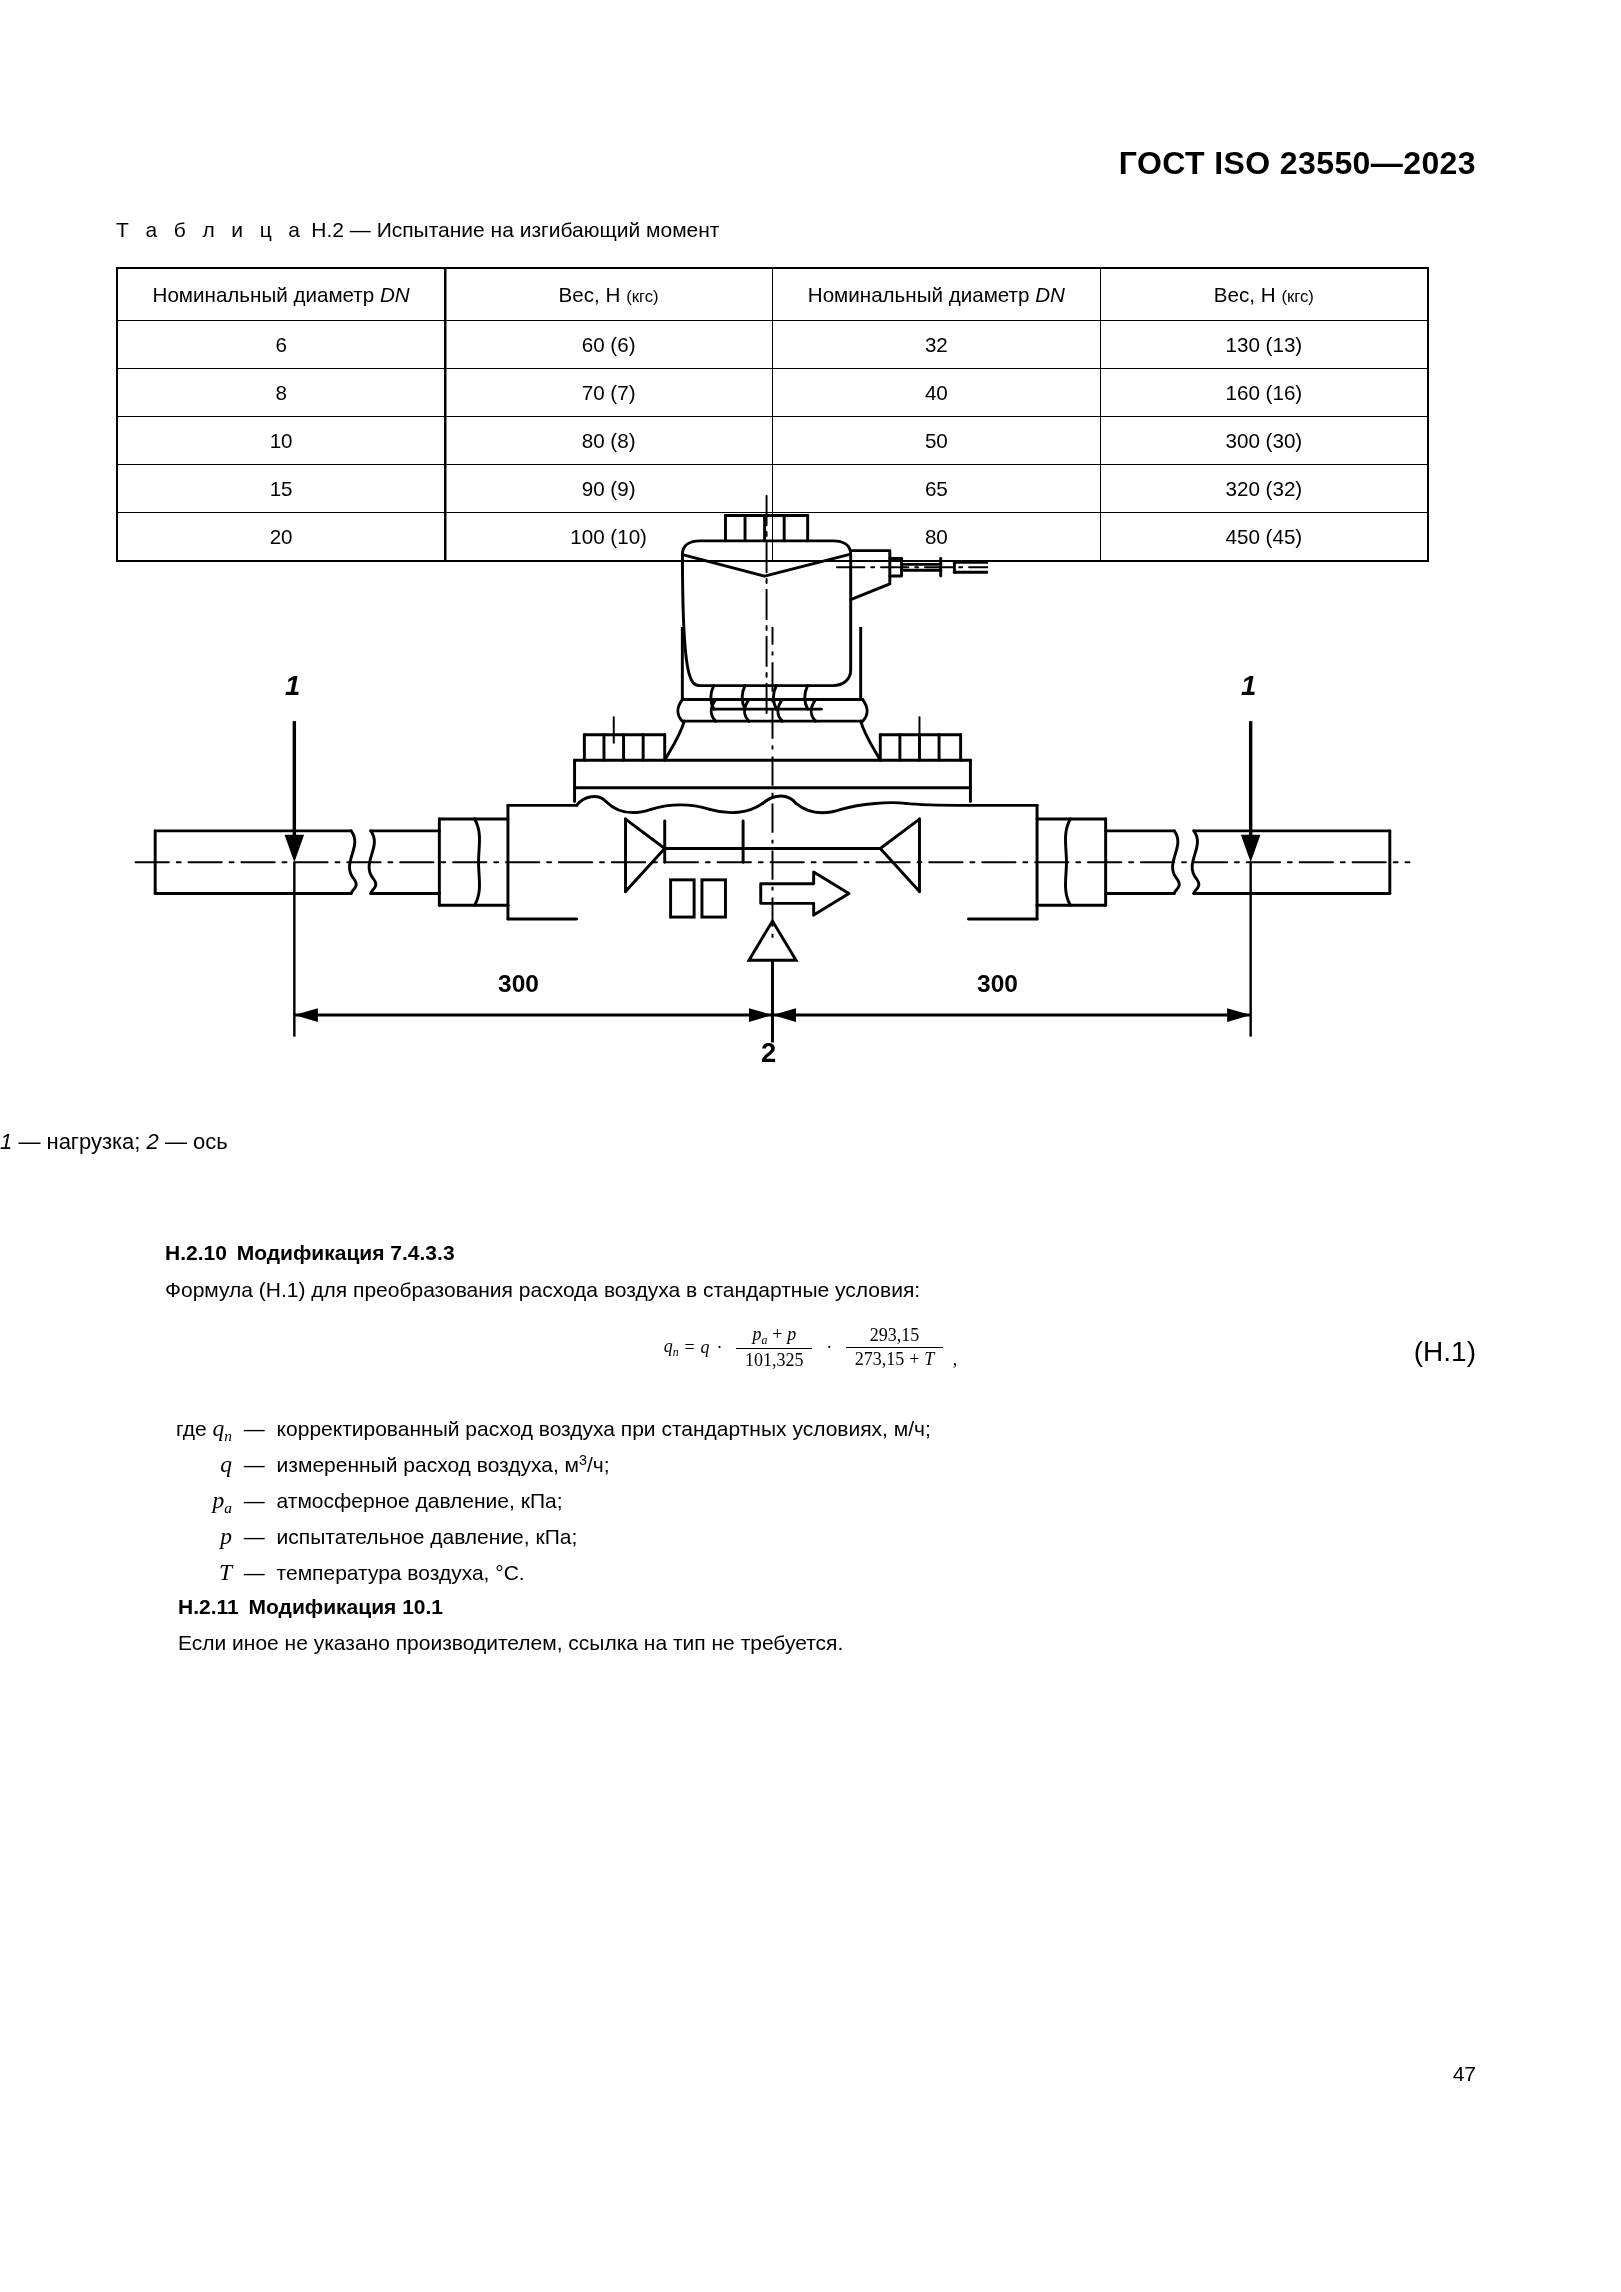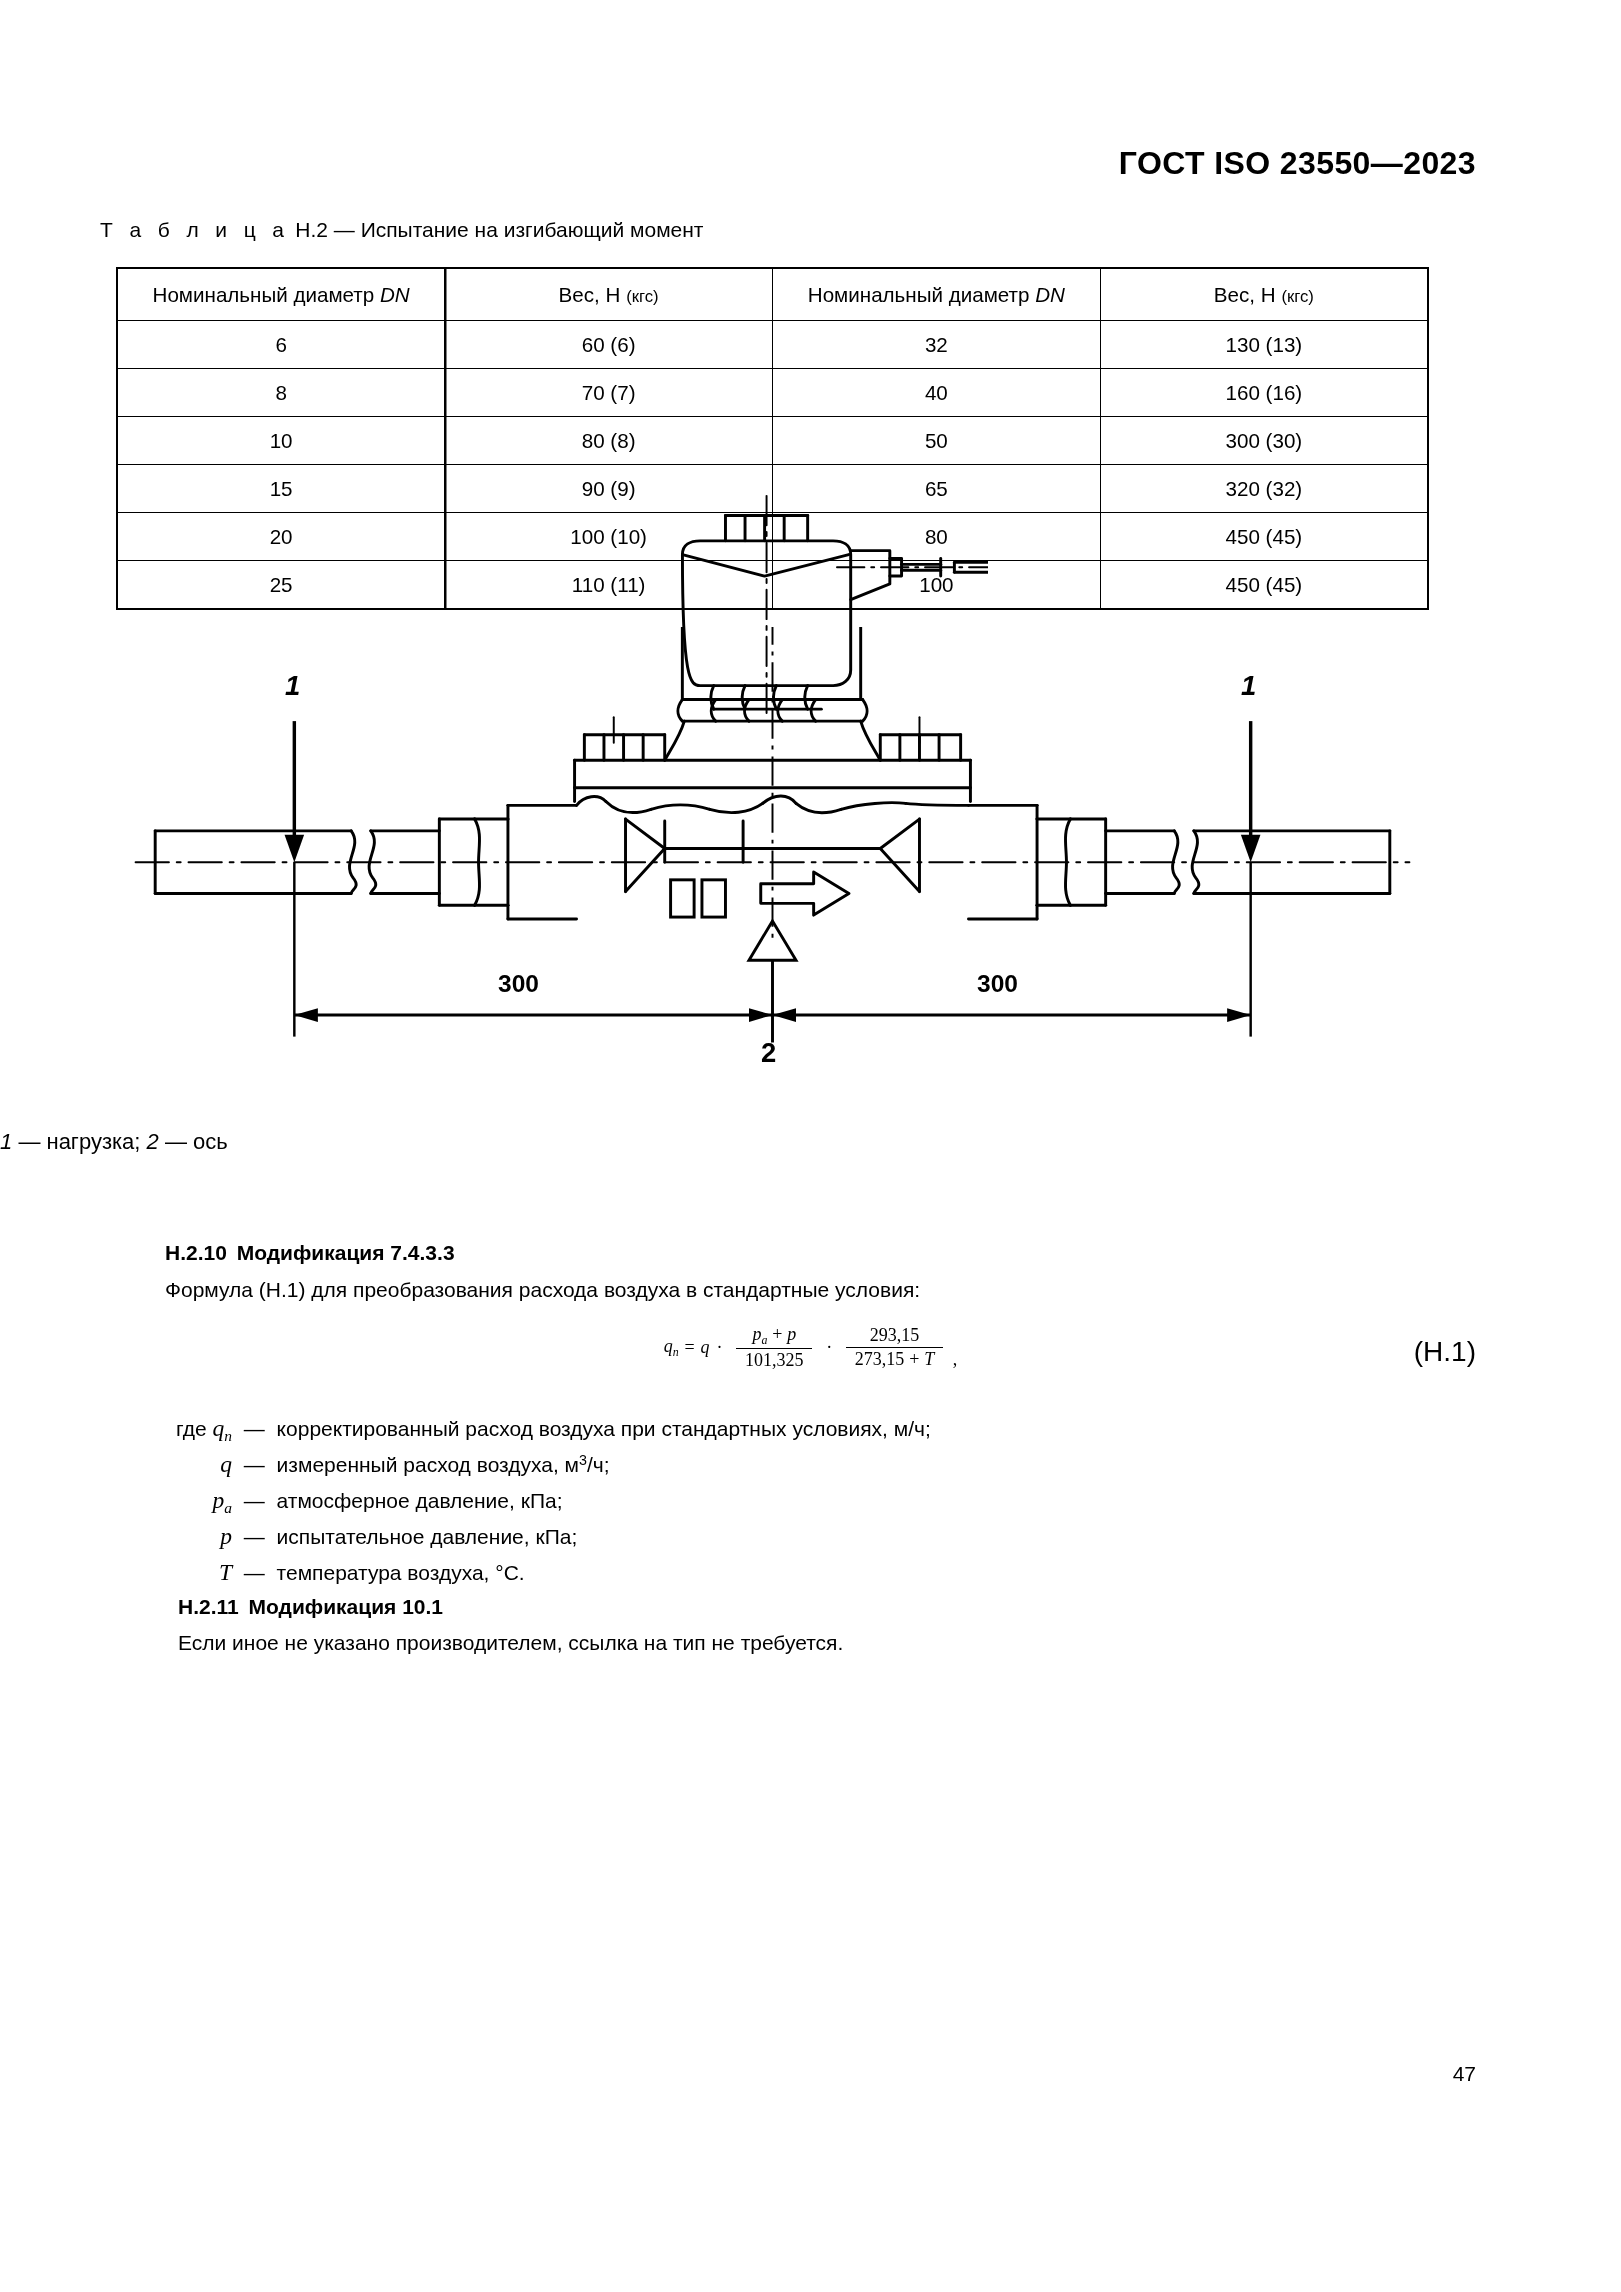--- a/index.html
+++ b/index.html
@@ -28,21 +28,21 @@
     right: 145px;
     font-size: 32px;
     font-weight: bold;
     letter-spacing: 0.4px;
     white-space: nowrap;
   }
 
   
   .table-caption {
     position: absolute;
-    left: 100px;
+    left: 116px;
     top: 218px;
     font-size: 21px;
     white-space: nowrap;
   }
   .caption-spaced {
     letter-spacing: 5.4px;
   }
 
   
   .tbl-wrap {
@@ -267,26 +267,20 @@
           <td class="sep-left">90 (9)</td>
           <td>65</td>
           <td>320 (32)</td>
         </tr>
         <tr>
           <td>20</td>
           <td class="sep-left">100 (10)</td>
           <td>80</td>
           <td>450 (45)</td>
         </tr>
-        <tr>
-          <td>25</td>
-          <td class="sep-left">110 (11)</td>
-          <td>100</td>
-          <td>450 (45)</td>
-        </tr>
       </tbody>
     </table>
   </div>
 
   <div class="figure">
     <svg width="1313" height="490" viewBox="0 0 1340 500" xmlns="http://www.w3.org/2000/svg">
       <g fill="none" stroke="#000" stroke-width="3" stroke-linecap="round" stroke-linejoin="round">
 
         <path d="M40 208 L240 208"></path>
         <path d="M40 208 L40 272"></path>

